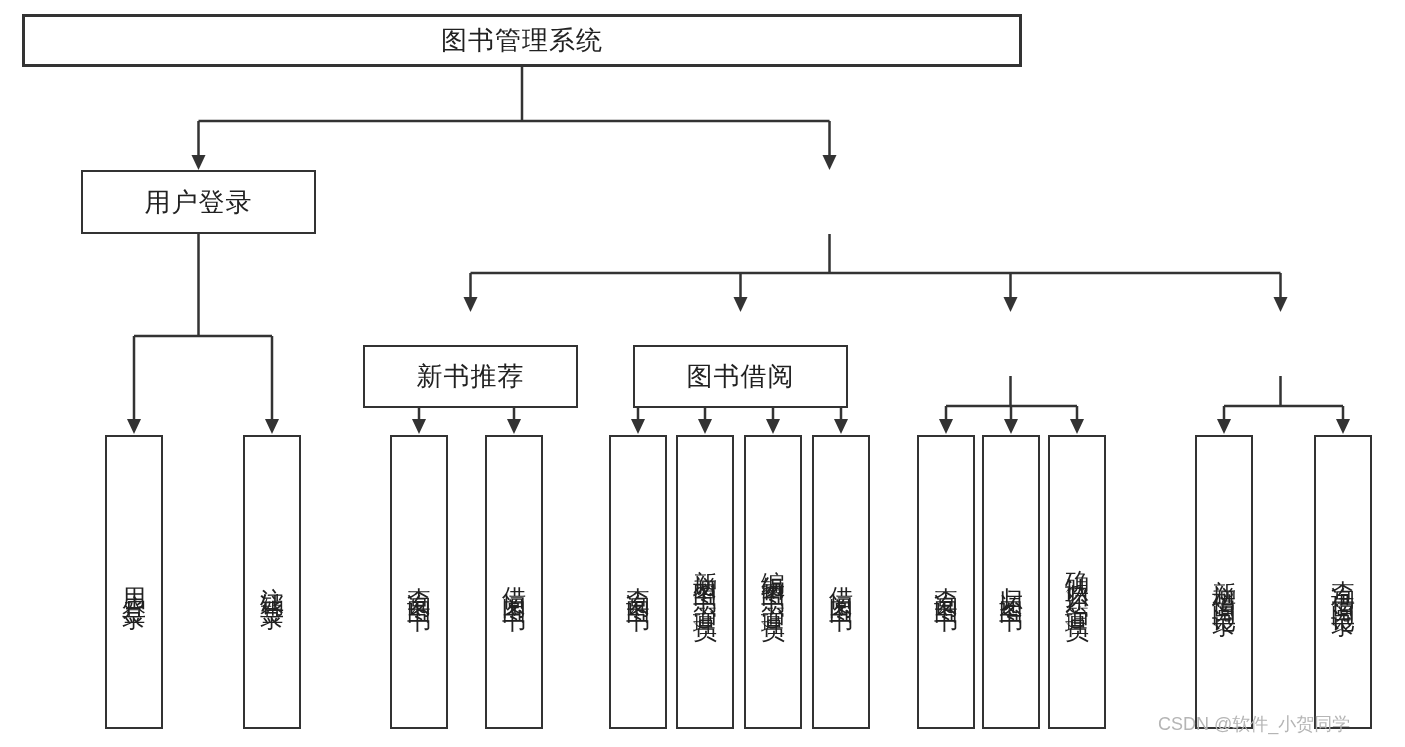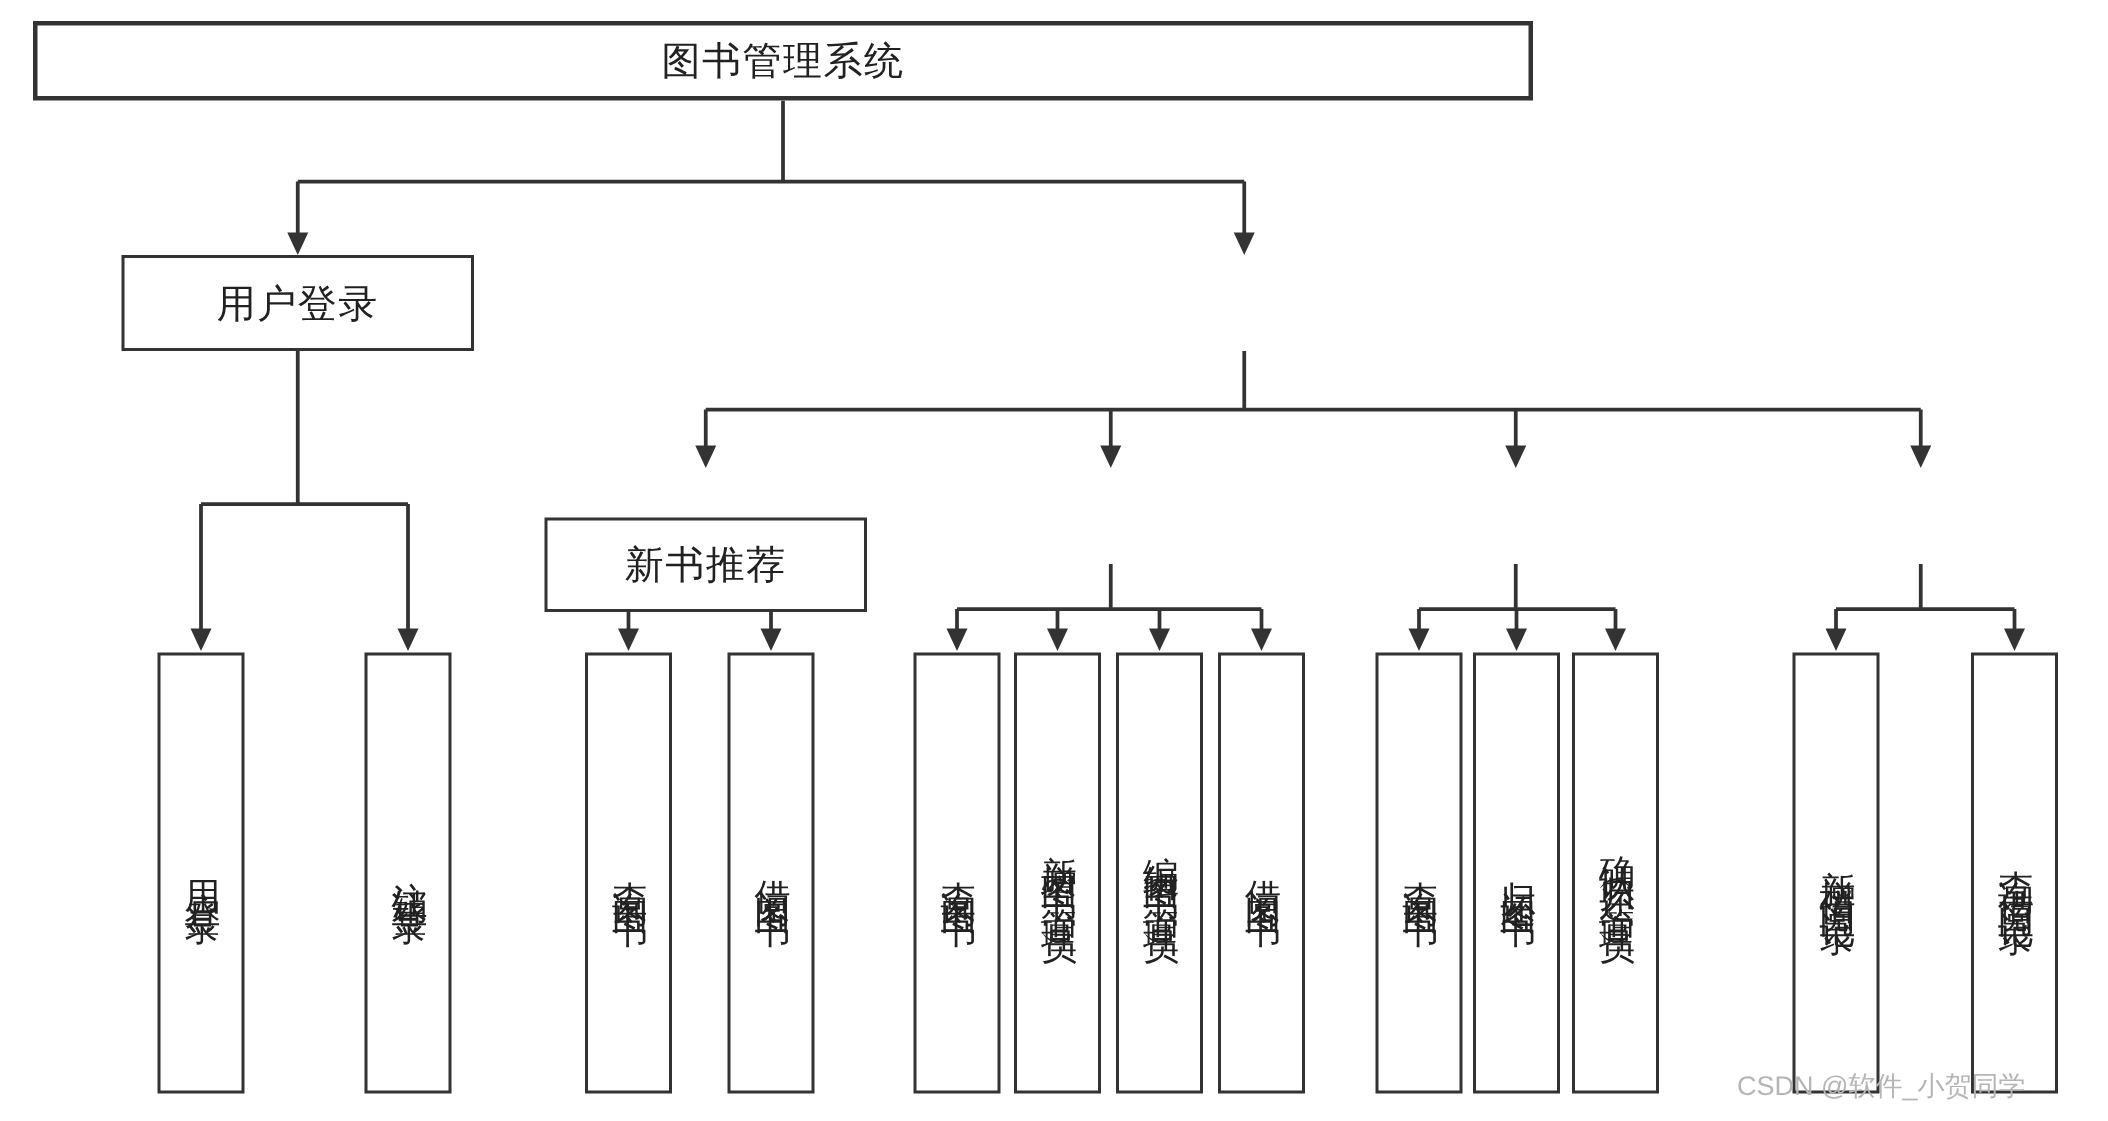--- a/index.html
+++ b/index.html
@@ -142,20 +142,23 @@
     <span class="hlabel">图书管理系统</span>
   </div>
 
   <div class="box l2" style="left:81px">
     <span class="hlabel">用户登录</span>
   </div>
 
   <div class="box l3" style="left:363px">
     <span class="hlabel">新书推荐</span>
   </div>
+  <div class="box l3" style="left:633px">
+    <span class="hlabel">图书借阅</span>
+  </div>
 
   <div class="box leaf" style="left:105px">
     <span class="vlabel">用户登录</span>
   </div>
   <div class="box leaf" style="left:243px">
     <span class="vlabel">注销登录</span>
   </div>
 
   <div class="box leaf" style="left:390px">
     <span class="vlabel">查询图书</span>

